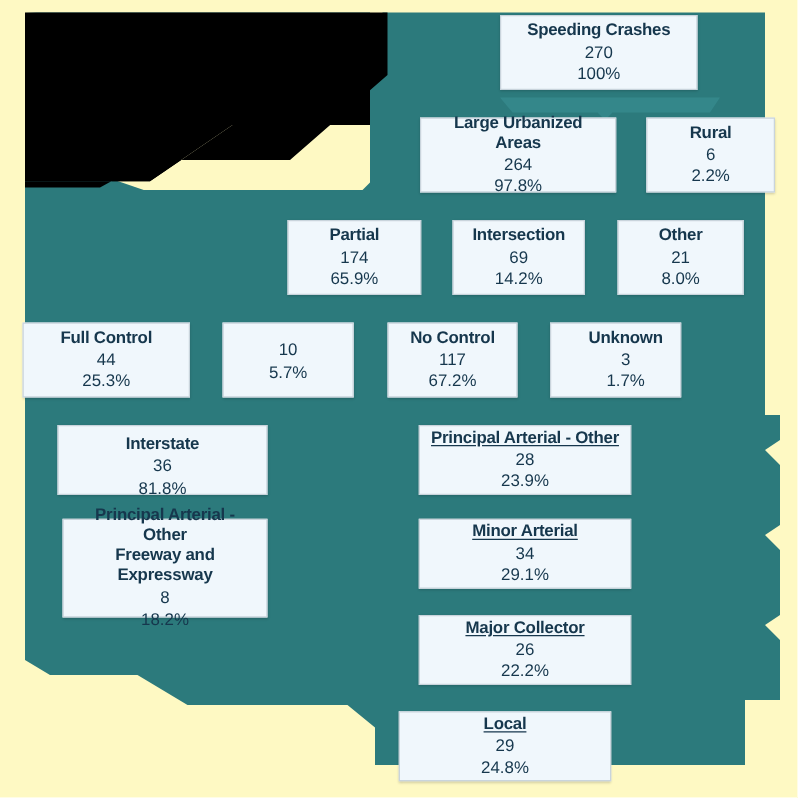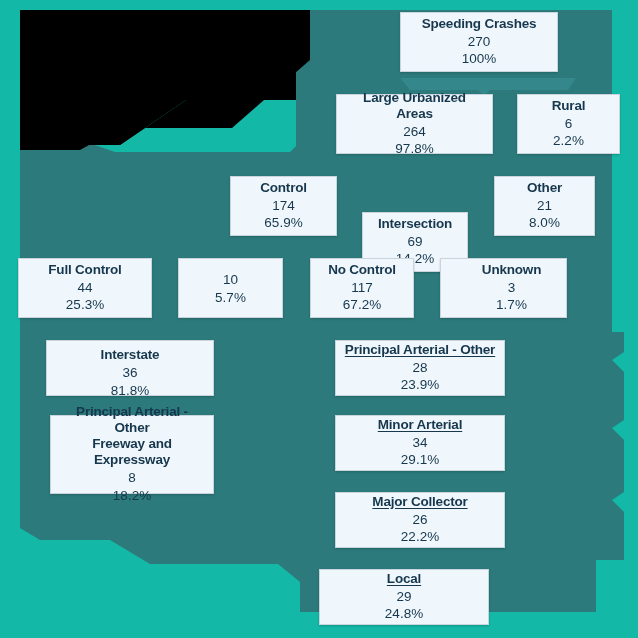--- a/index.html
+++ b/index.html
@@ -8,21 +8,21 @@
     background: #ffffff;
   }
   body {
     font-family: "Liberation Sans", sans-serif;
   }
   #canvas {
     position: relative;
     width: 638px;
     height: 638px;
     overflow: hidden;
-    background: #14b8a6;
+    background: #fef9c3;
   }
   
   #backdrop {
     position: absolute;
     left: 0;
     top: 0;
     width: 638px;
     height: 638px;
   }
   .node {
@@ -125,25 +125,25 @@
         <div class="nd-label">Large Urbanized Areas</div>
         <div class="nd-count">264</div>
         <div class="nd-pct">97.8%</div>
       </div>
       <div class="node" style="left: 517px; top: 94px; width: 103px; height: 60px;">
         <div class="nd-label">Rural</div>
         <div class="nd-count">6</div>
         <div class="nd-pct">2.2%</div>
       </div>
       <div class="node" style="left: 230px; top: 176px; width: 107px; height: 60px;">
-        <div class="nd-label">Control</div>
+        <div class="nd-label">Partial</div>
         <div class="nd-count">174</div>
         <div class="nd-pct">65.9%</div>
       </div>
-      <div class="node" style="left: 362px; top: 176px; width: 106px; height: 60px; margin-top: 36px;">
+      <div class="node" style="left: 362px; top: 176px; width: 106px; height: 60px;">
         <div class="nd-label">Intersection</div>
         <div class="nd-count">69</div>
         <div class="nd-pct">14.2%</div>
       </div>
       <div class="node" style="left: 494px; top: 176px; width: 101px; height: 60px;">
         <div class="nd-label">Other</div>
         <div class="nd-count">21</div>
         <div class="nd-pct">8.0%</div>
       </div>
       <div class="node" style="left: 18px; top: 258px; width: 134px; height: 60px;">
@@ -153,21 +153,21 @@
       </div>
       <div class="node" style="left: 178px; top: 258px; width: 105px; height: 60px;">
         <div class="nd-count">10</div>
         <div class="nd-pct">5.7%</div>
       </div>
       <div class="node" style="left: 310px; top: 258px; width: 104px; height: 60px;">
         <div class="nd-label">No Control</div>
         <div class="nd-count">117</div>
         <div class="nd-pct">67.2%</div>
       </div>
-      <div class="node" style="left: 440px; top: 258px; width: 127px; height: 60px; padding-left: 24px;">
+      <div class="node" style="left: 440px; top: 258px; width: 105px; height: 60px; padding-left: 24px;">
         <div class="nd-label">Unknown</div>
         <div class="nd-count">3</div>
         <div class="nd-pct">1.7%</div>
       </div>
       <div class="node" style="left: 46px; top: 340px; width: 168px; height: 56px; justify-content: space-between;">
         <div class="nd-label">Interstate</div>
         <div class="nd-count">36</div>
         <div class="nd-pct">81.8%</div>
       </div>
       <div class="node underline" style="left: 335px; top: 340px; width: 170px; height: 56px;">

